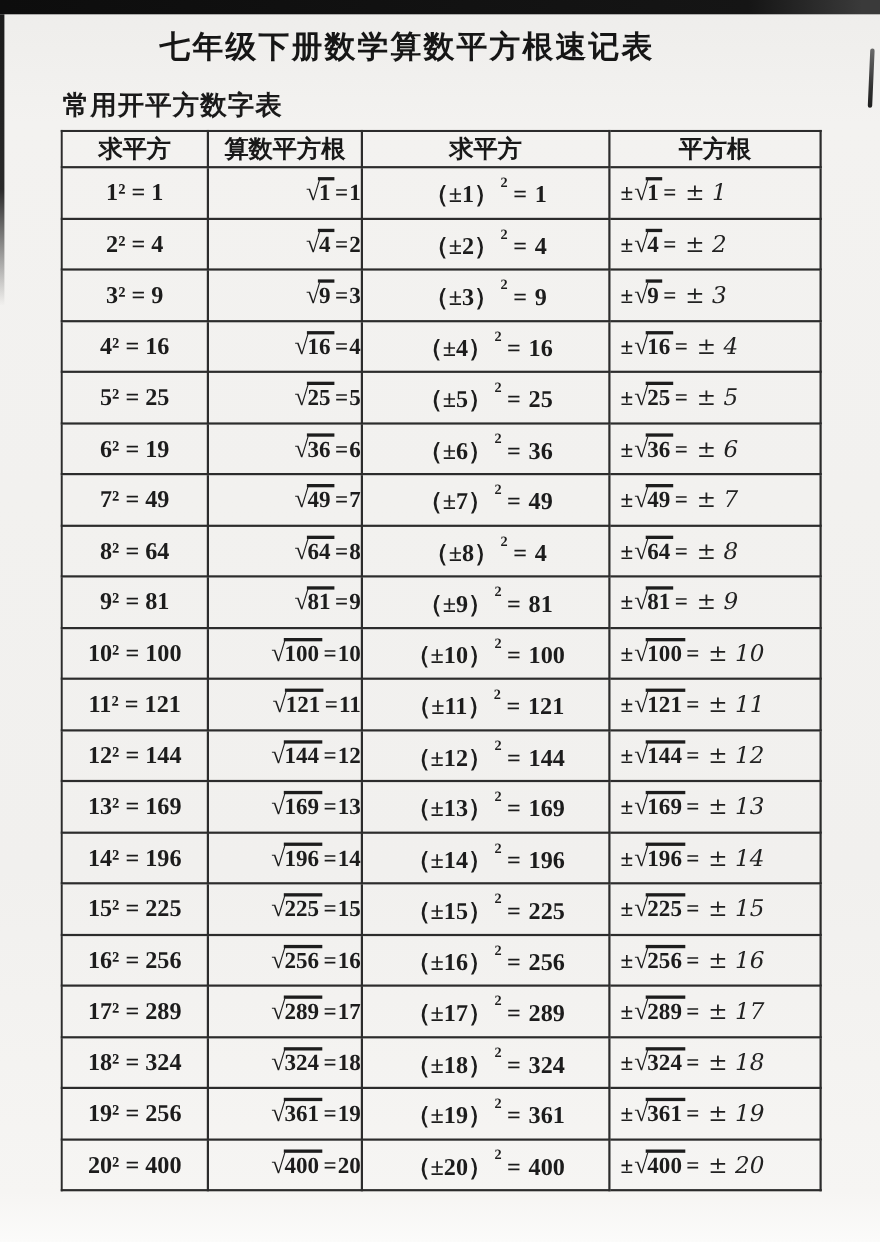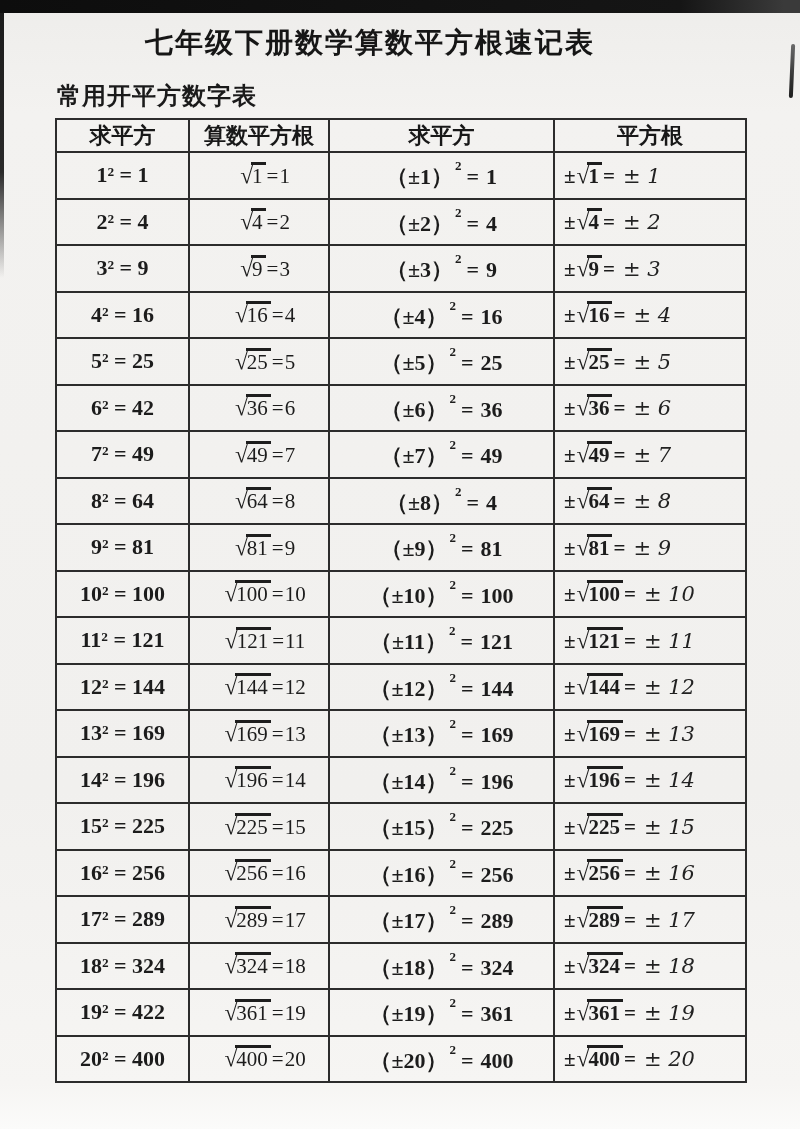--- a/index.html
+++ b/index.html
@@ -46,21 +46,21 @@
     white-space: nowrap;
     overflow: hidden;
   }
   .sq-table thead tr { height: 33px; }
   .sq-table tbody tr { height: 46.5px; padding-left: 24px; }
   .sq-table th {
     font-size: 22px; font-weight: 700; text-align: center;
     font-family: "DejaVu Sans", sans-serif; color: #181818;
   }
   td.c-sq   { text-align: center; font-family: "Liberation Serif", serif; font-weight: 700; font-size: 22px; }
-  td.c-ar   { text-align: center; padding-left: 12px; font-family: "Liberation Serif", serif; font-weight: 400; font-size: 21px; }
+  td.c-ar   { text-align: right; padding-left: 12px; font-family: "Liberation Serif", serif; font-weight: 700; font-size: 21px; }
   td.c-pmsq { text-align: center; font-family: "Liberation Serif", serif; font-weight: 700; font-size: 22px; }
   td.c-rt   { text-align: left; padding-left: 9px; font-family: "Liberation Serif", serif; font-weight: 700; font-size: 21px; margin-top: 37px; }
   .rsign { font-size: 1.12em; letter-spacing: 0; }
   .rarg {
     display: inline-block; border-top: 3px solid #1d1d1d;
     padding: 0 3px 0 1px; margin-left: -2px; line-height: 1.05;
   }
   .eqt { margin: 0 1px; }
   .pm  { margin-right: 1px; }
   .s2  { font-size: 13px; vertical-align: 14px; margin: 0 5px 0 2px; font-weight: 700; }
@@ -162,21 +162,21 @@
     </td>
     <td class="c-pmsq">
       <span>（±5）</span><sup class="s2">2</sup><span class="gap-eq">=</span><span>25</span>
     </td>
     <td class="c-rt">
       <span class="pm">±</span><span class="rsign">√</span><span class="rarg">25</span><span class="eqt">=</span><span class="hand">± 5</span>
     </td>
   </tr>
         <tr>
     <td class="c-sq">
-      <span>6² = 42</span>
+      <span>6² = 19</span>
     </td>
     <td class="c-ar">
       <span class="rsign">√</span><span class="rarg">36</span><span class="eqt">=</span><span>6</span>
     </td>
     <td class="c-pmsq">
       <span>（±6）</span><sup class="s2">2</sup><span class="gap-eq">=</span><span>36</span>
     </td>
     <td class="c-rt">
       <span class="pm">±</span><span class="rsign">√</span><span class="rarg">36</span><span class="eqt">=</span><span class="hand">± 6</span>
     </td>
@@ -344,21 +344,21 @@
     </td>
     <td class="c-pmsq">
       <span>（±18）</span><sup class="s2">2</sup><span class="gap-eq">=</span><span>324</span>
     </td>
     <td class="c-rt">
       <span class="pm">±</span><span class="rsign">√</span><span class="rarg">324</span><span class="eqt">=</span><span class="hand">± 18</span>
     </td>
   </tr>
         <tr>
     <td class="c-sq">
-      <span>19² = 422</span>
+      <span>19² = 256</span>
     </td>
     <td class="c-ar">
       <span class="rsign">√</span><span class="rarg">361</span><span class="eqt">=</span><span>19</span>
     </td>
     <td class="c-pmsq">
       <span>（±19）</span><sup class="s2">2</sup><span class="gap-eq">=</span><span>361</span>
     </td>
     <td class="c-rt">
       <span class="pm">±</span><span class="rsign">√</span><span class="rarg">361</span><span class="eqt">=</span><span class="hand">± 19</span>
     </td>

